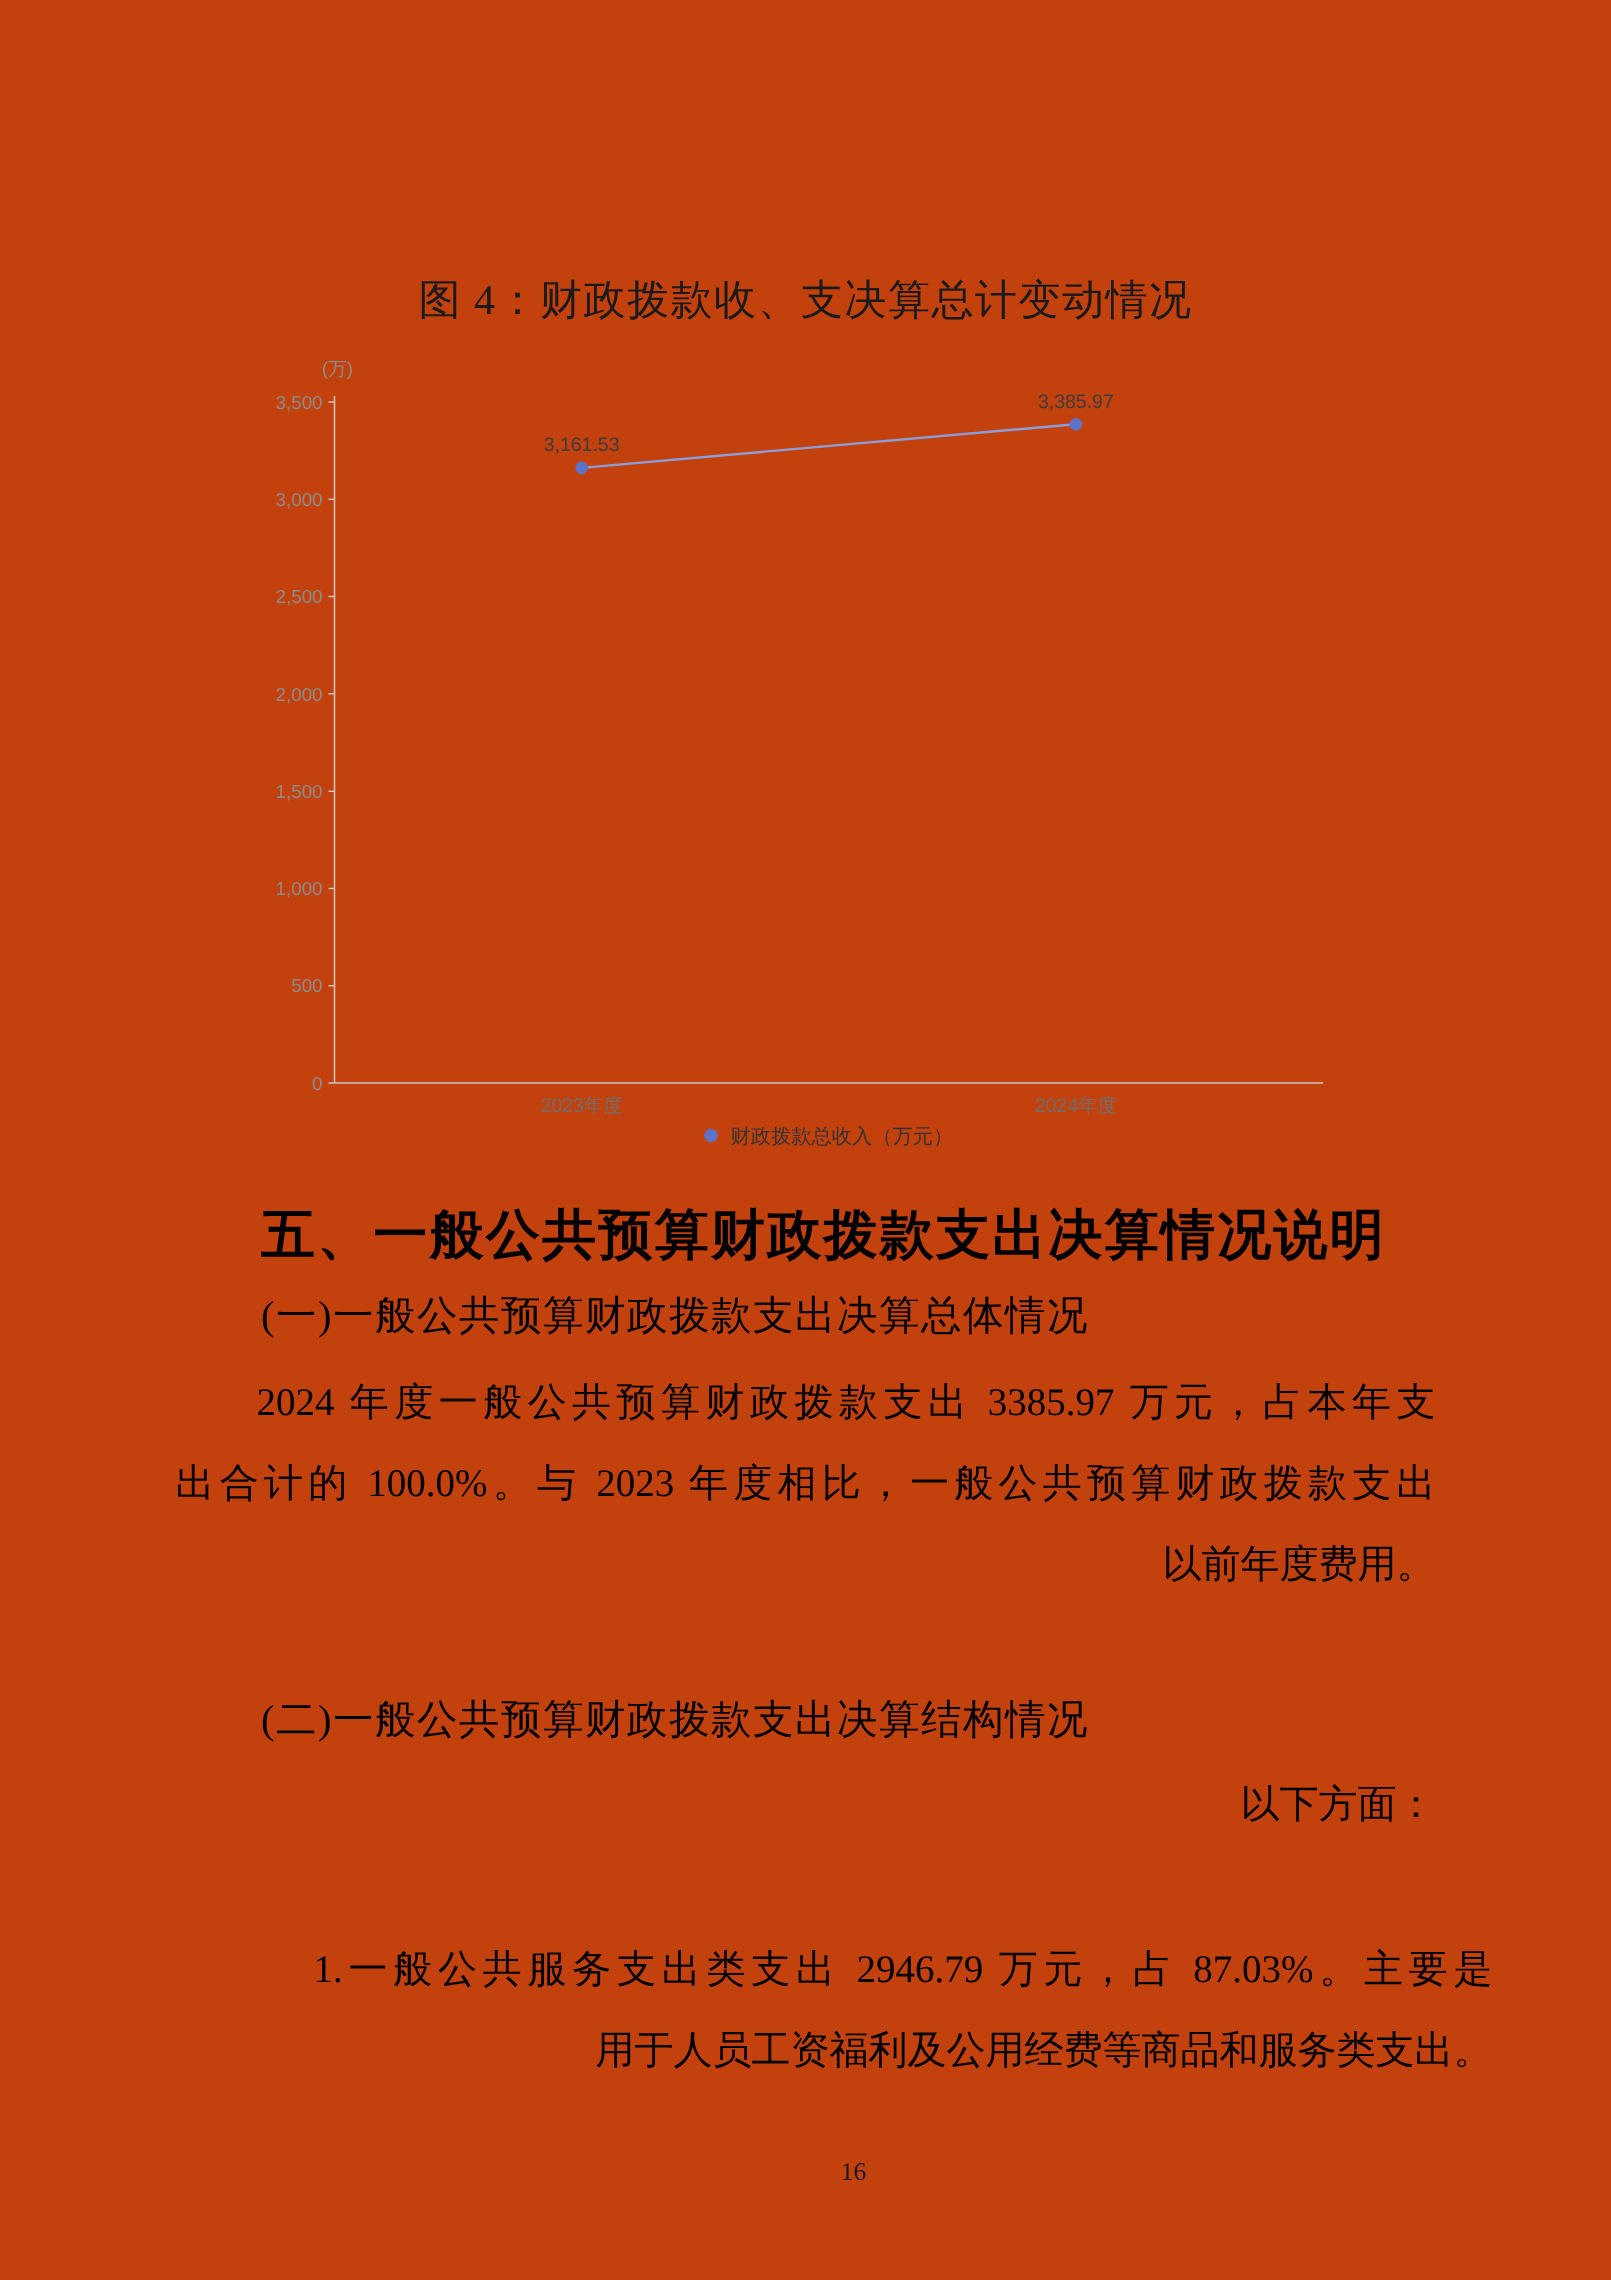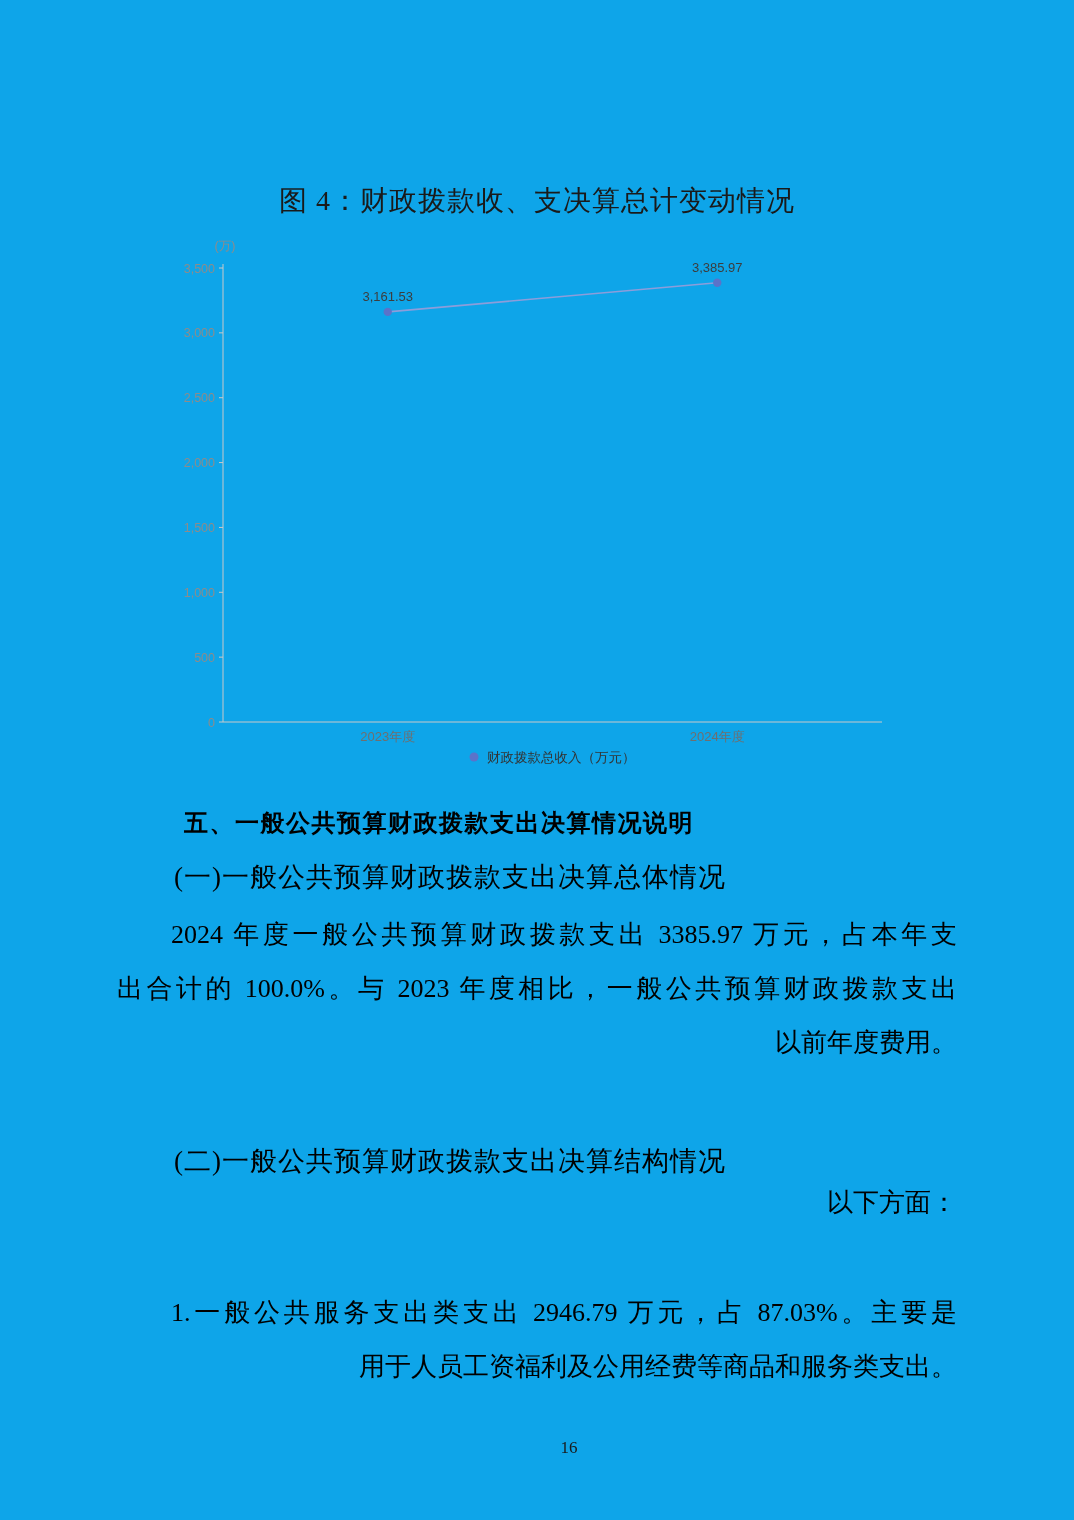--- a/index.html
+++ b/index.html
@@ -1,42 +1,42 @@
 <!DOCTYPE html>
 <html><head>
 <meta charset="utf-8">
 <style>
   html,body{margin:0;padding:0;background:#ffffff;}
   .page{
-    position:relative;width:1074px;height:1520px;background:#0ea5e9;
+    position:relative;width:1074px;height:1520px;background:#c2410c;
     font-family:"Liberation Serif","DejaVu Serif",serif;color:#000;overflow:hidden;
   }
   .fig-title{
     position:absolute;left:0;top:183px;width:100%;text-align:center;
     font-size:28px;line-height:36px;letter-spacing:1px;color:#1a1a1a;
   }
   .chart{position:absolute;left:175px;top:230px;width:730px;height:548px;}
   .chart svg{display:block;}
   .heading{
-    position:absolute;left:184px;top:803px;
+    position:absolute;left:174px;top:803px;
     font-family:"Liberation Sans","DejaVu Sans",sans-serif;
-    font-weight:700;font-size:24px;line-height:40px;letter-spacing:1.5px;color:#000;
+    font-weight:700;font-size:36px;line-height:40px;letter-spacing:1.5px;color:#000;
   }
   .subhead{
     position:absolute;left:174px;font-size:27px;line-height:40px;letter-spacing:1px;color:#000;
   }
   .subhead.s1{top:857px;}
-  .subhead.s2{top:1126px;margin-top:15px;}
+  .subhead.s2{top:1126px;}
   .para{
     position:absolute;left:117px;width:840px;
     font-size:26px;line-height:54px;color:#000;
   }
   .para.p1{top:908px;}
   .para.p2{top:1176px;}
-  .para.p3{top:1286px;}
+  .para.p3{top:1286px;margin-left:38px;}
   .para .line{text-align:right;}
   .para .line.fill{
     text-align:justify;text-align-last:justify;
     text-justify:inter-character;
   }
   .para .line.first{text-indent:54px;}
   .pageno{
     position:absolute;left:0;top:1438px;width:100%;text-align:center;
     font-size:17px;color:#1a1a1a;padding-left:32px;
   }

